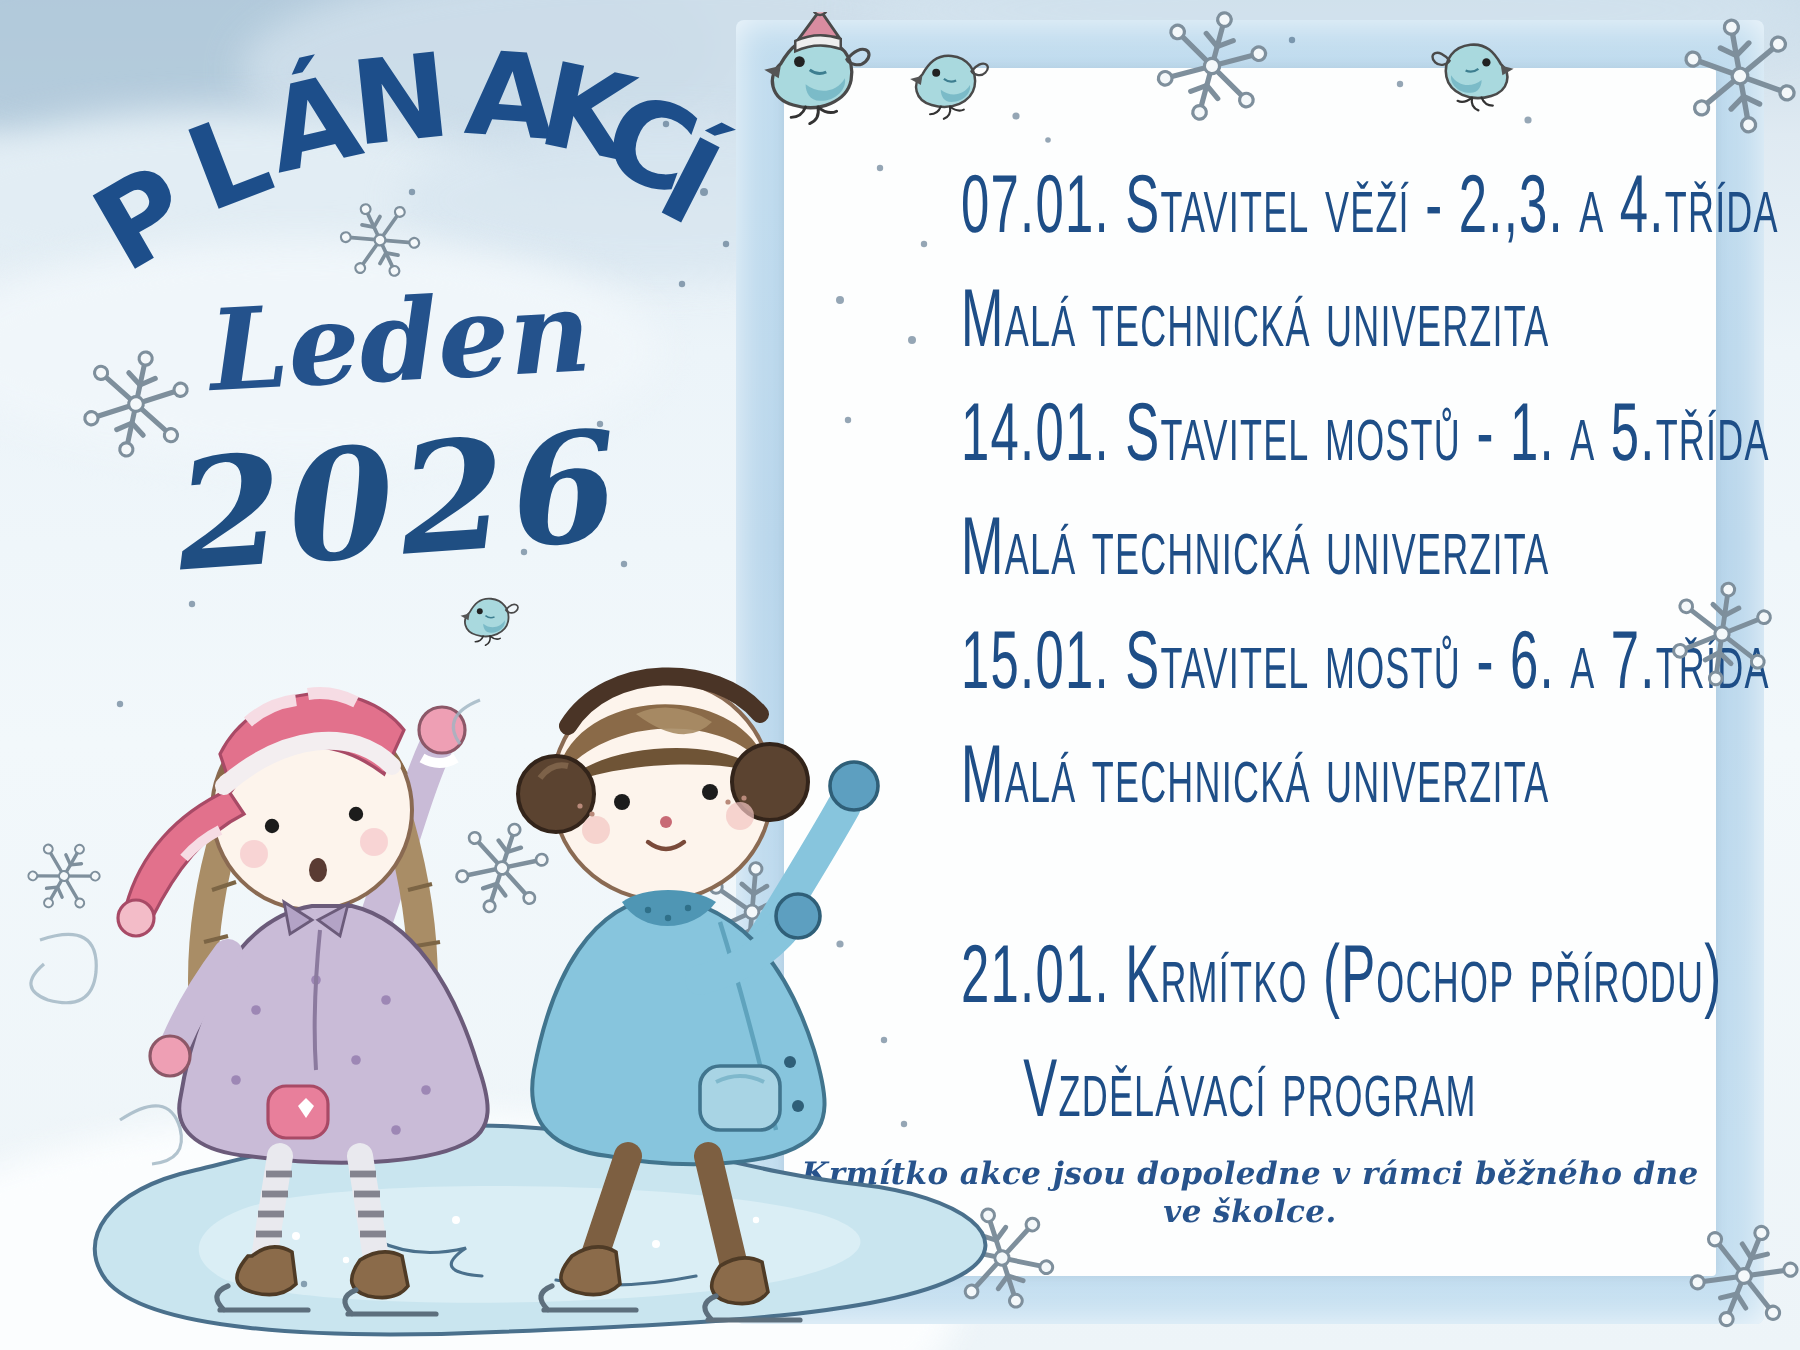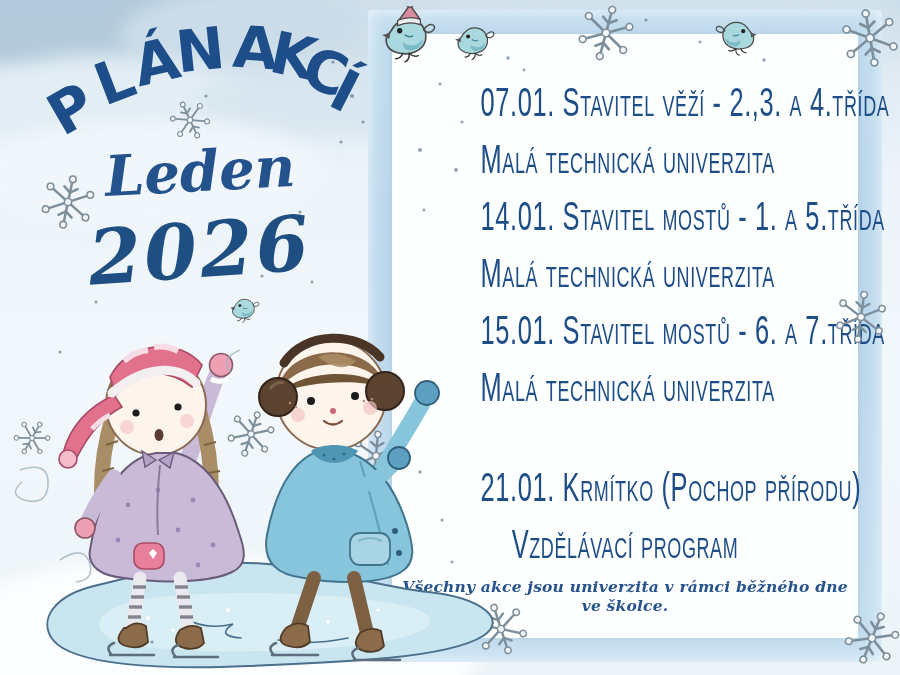--- a/index.html
+++ b/index.html
@@ -100,21 +100,21 @@
         <div class="ev-sub">Malá technická univerzita</div>
       </div>
       <div class="event">
         <div class="ev-title">15.01. Stavitel mostů - 6. a 7.třída</div>
         <div class="ev-sub">Malá technická univerzita</div>
       </div>
       <div class="event last">
         <div class="ev-title">21.01. Krmítko (Pochop přírodu)</div>
         <div class="ev-sub">Vzdělávací program</div>
       </div>
-      <div class="panel-note">Všechny akce jsou univerzita v rámci běžného dne ve školce.</div>
+      <div class="panel-note">Krmítko akce jsou dopoledne v rámci běžného dne ve školce.</div>
     </div>
   </div>
 
   <svg width="0" height="0" style="position:absolute">
     <defs>
       <g id="flake">
         <g stroke="#7e8f9c" stroke-width="2.6" fill="none" stroke-linecap="round">
           <line x1="0" y1="-24" x2="0" y2="24"></line>
           <line x1="-21" y1="-12" x2="21" y2="12"></line>
           <line x1="-21" y1="12" x2="21" y2="-12"></line>

